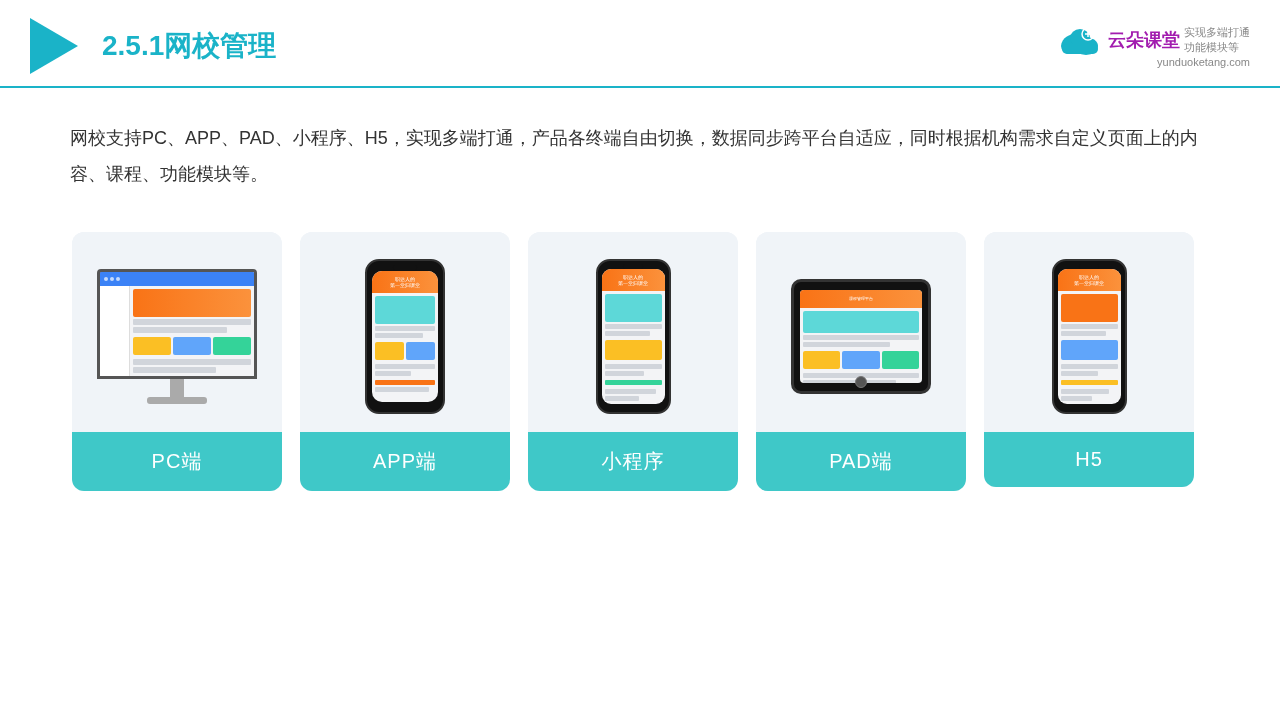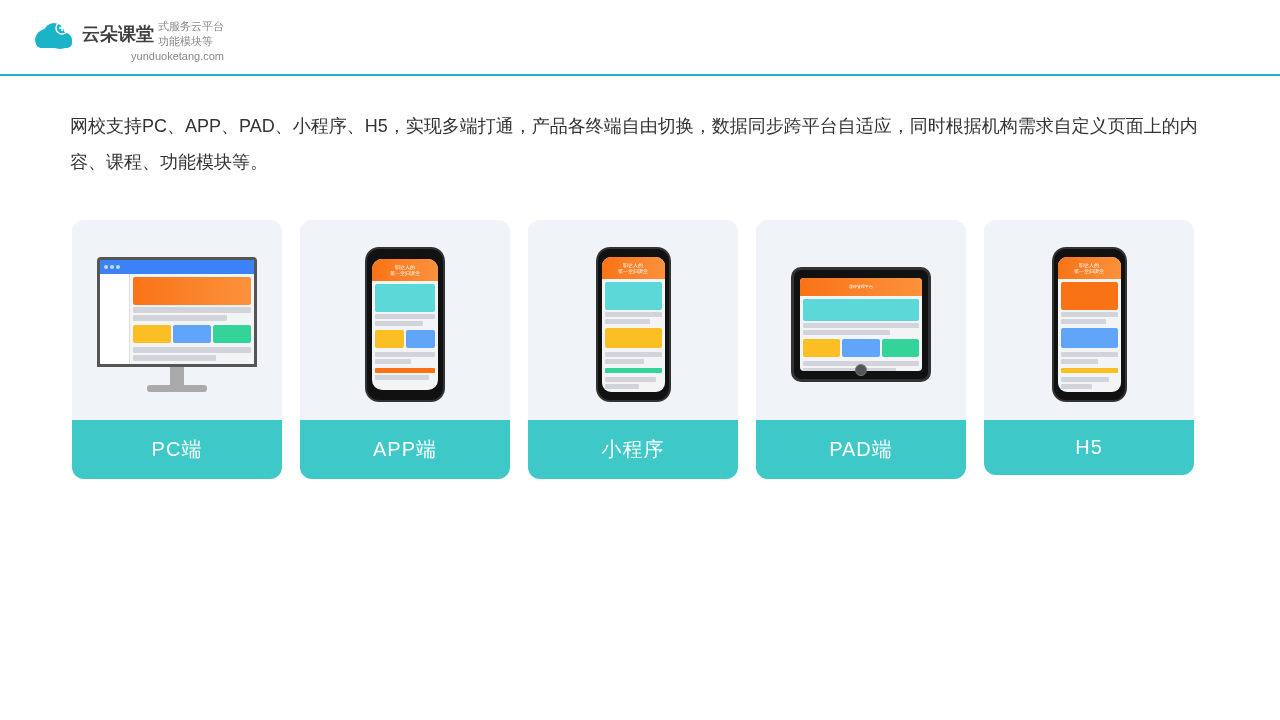--- a/index.html
+++ b/index.html
@@ -40,21 +40,21 @@
     }
     .header-title span {
       color: #1ab3c8;
     }
     .cloud-icon {
       width: 48px;
       height: 32px;
     }
     .logo-text-cn {
       font-size: 18px;
-      color: #404040;
+      color: #a21caf;
       font-weight: bold;
     }
     .logo-url {
       font-size: 11px;
       color: #888;
     }
     .logo-tagline {
       font-size: 11px;
       color: #888;
       line-height: 1.4;
@@ -332,35 +332,41 @@
     .logo-row {
       display: flex;
       align-items: center;
       gap: 4px;
     }
   </style>
 </head>
 <body>
 
 <div class="header">
+  <div class="header-left">
+    <div class="logo-triangle"></div>
+    <h1 class="header-title">
+      <span>2.5.1</span><span>网校管理</span>
+    </h1>
+  </div>
   <div class="header-right-group">
     <div class="logo-row">
       <svg class="cloud-icon" viewBox="0 0 48 32">
         <ellipse cx="20" cy="20" rx="14" ry="10" fill="#1ab3c8"></ellipse>
         <ellipse cx="30" cy="22" rx="12" ry="9" fill="#1ab3c8"></ellipse>
         <ellipse cx="14" cy="22" rx="9" ry="8" fill="#1ab3c8"></ellipse>
         <ellipse cx="24" cy="14" rx="10" ry="9" fill="#1ab3c8"></ellipse>
         <rect x="6" y="20" width="36" height="10" fill="#1ab3c8" rx="5"></rect>
         <circle cx="32" cy="10" r="6" fill="none" stroke="#fff" stroke-width="1.5"></circle>
         <line x1="29" y1="10" x2="35" y2="10" stroke="#fff" stroke-width="1.5"></line>
         <line x1="32" y1="7" x2="32" y2="13" stroke="#fff" stroke-width="1.5"></line>
       </svg>
       <span class="logo-text-cn">云朵课堂</span>
       <div class="logo-tagline">
-        <div>式服务云平台</div>
+        <div>实现多端打通</div>
         <div>功能模块等</div>
       </div>
     </div>
     <div class="logo-url">yunduoketang.com</div>
   </div>
 </div>
 
 <div class="description">
   <div>网校支持PC、APP、PAD、小程序、H5，实现多端打通，产品各终端自由切换，数据同步跨平台自适应，同时根据机构需求自定义页面上的内容、课程、功能模块等。</div>
 </div>

